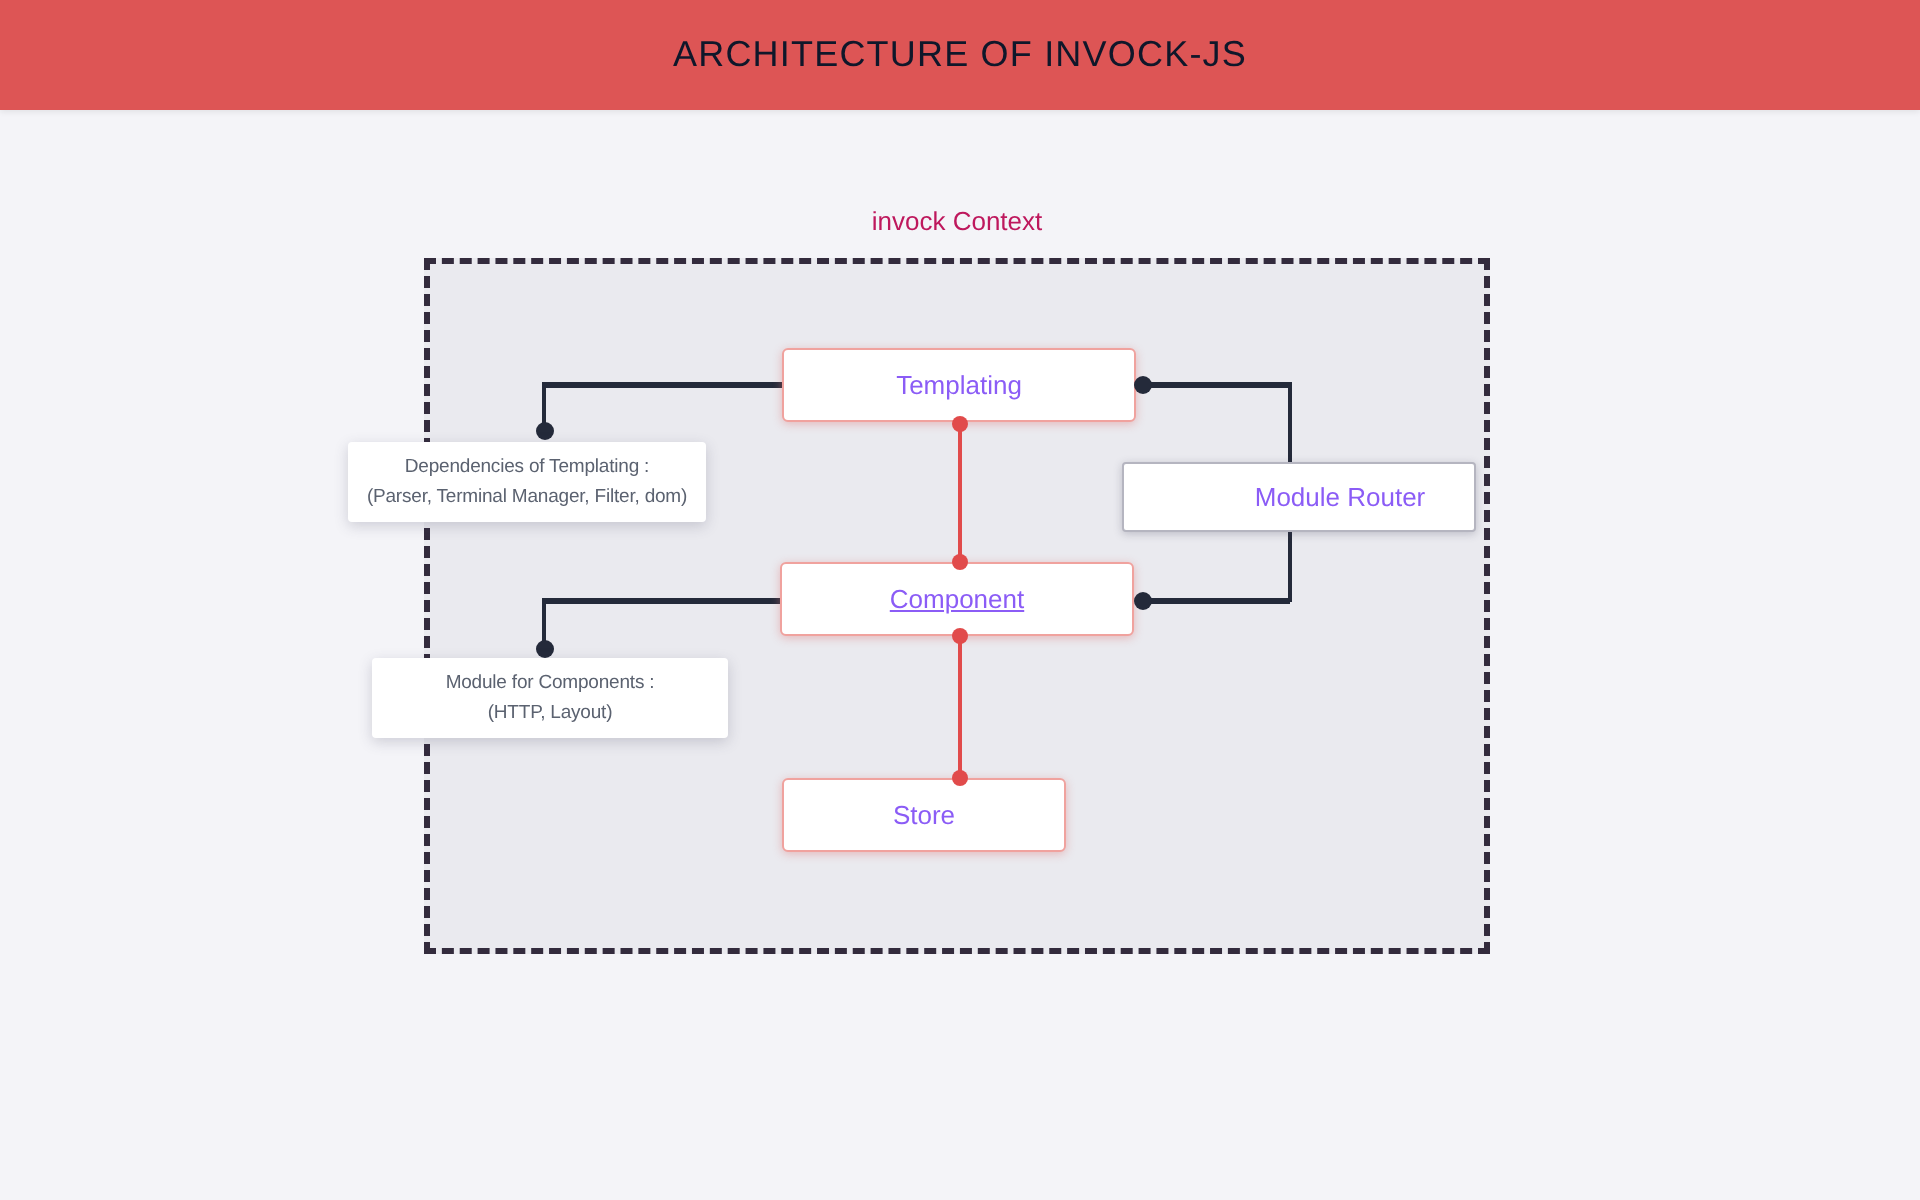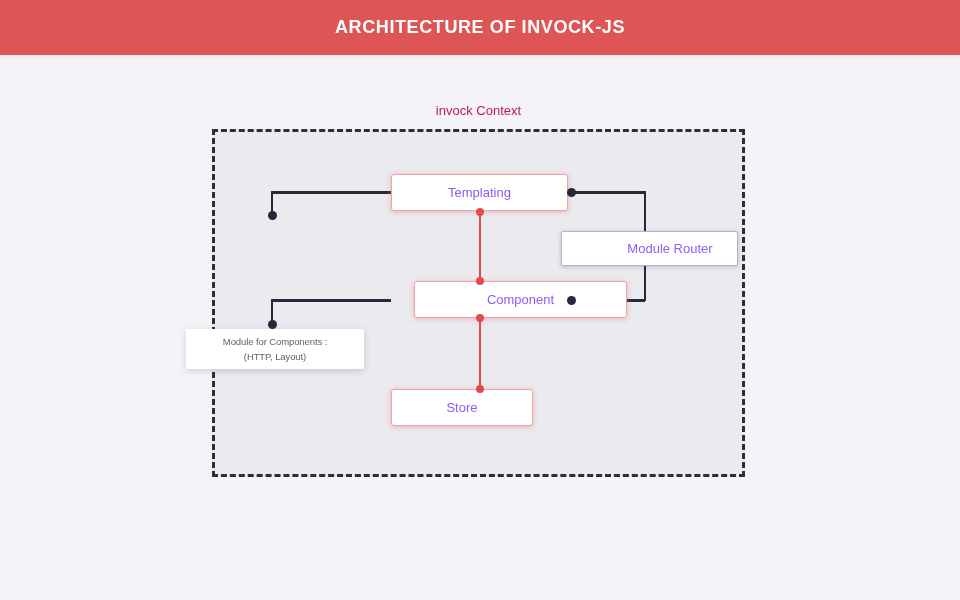--- a/index.html
+++ b/index.html
@@ -13,21 +13,21 @@
 
   
   .header {
     position: absolute; left: 0; top: 0; width: 960px; height: 55px;
     background: #dd5555;
     display: flex; align-items: center; justify-content: center;
     box-shadow: 0 1px 3px rgba(0,0,0,0.08);
     z-index: 10;
   }
   .header .title {
-    color: #ffffff; font-size: 18px; font-weight: bold; letter-spacing: 0.6px;
+    color: #0f172a; font-size: 18px; font-weight: normal; letter-spacing: 0.6px;
   }
 
   
   .context-label {
     position: absolute; left: 212px; top: 103px; width: 533px; height: 18px;
     text-align: center; font-size: 13px; color: #be185d; z-index: 3;
   }
   .context-box {
     position: absolute; left: 212px; top: 129px; width: 533px; height: 348px;
     background: #eaeaef;
@@ -54,21 +54,21 @@
     border: 1px solid #f0a29e; border-radius: 3px;
     box-shadow: 0 1px 5px rgba(222,120,120,0.45);
   }
   .node.gray-border {
     border: 1px solid #b5b5c0; border-radius: 2px;
     box-shadow: 0 1px 4px rgba(70,70,95,0.28);
     padding-left: 41px;
   }
   .node-templating { left: 391px; top: 174px; width: 177px; height: 37px; }
   .node-module-router { left: 561px; top: 231px; width: 177px; height: 35px; }
-  .node-component { left: 414px; top: 281px; width: 213px; height: 37px; }
+  .node-component { left: 390px; top: 281px; width: 177px; height: 37px; text-decoration: underline; }
   .node-store { left: 391px; top: 389px; width: 142px; height: 37px; }
 
   
   .note {
     position: absolute; background: #ffffff; border-radius: 2px;
     box-shadow: 0 2px 7px rgba(70,70,95,0.22);
     padding: 5px 9px; z-index: 7;
     display: flex; flex-direction: column; align-items: center; justify-content: center;
     white-space: nowrap;
   }
@@ -119,18 +119,22 @@
   <div class="node gray-border node-module-router">
     <span>Module Router</span>
   </div>
   <div class="node red-border node-component">
     <span>Component</span>
   </div>
   <div class="node red-border node-store">
     <span>Store</span>
   </div>
 
+  <div class="note note-deps">
+    <span class="note-line">Dependencies of Templating :</span>
+    <span class="note-line">(Parser, Terminal Manager, Filter, dom)</span>
+  </div>
   <div class="note note-mods">
     <span class="note-line">Module for Components :</span>
     <span class="note-line">(HTTP, Layout)</span>
   </div>
 
 </div>
 
 </body></html>

